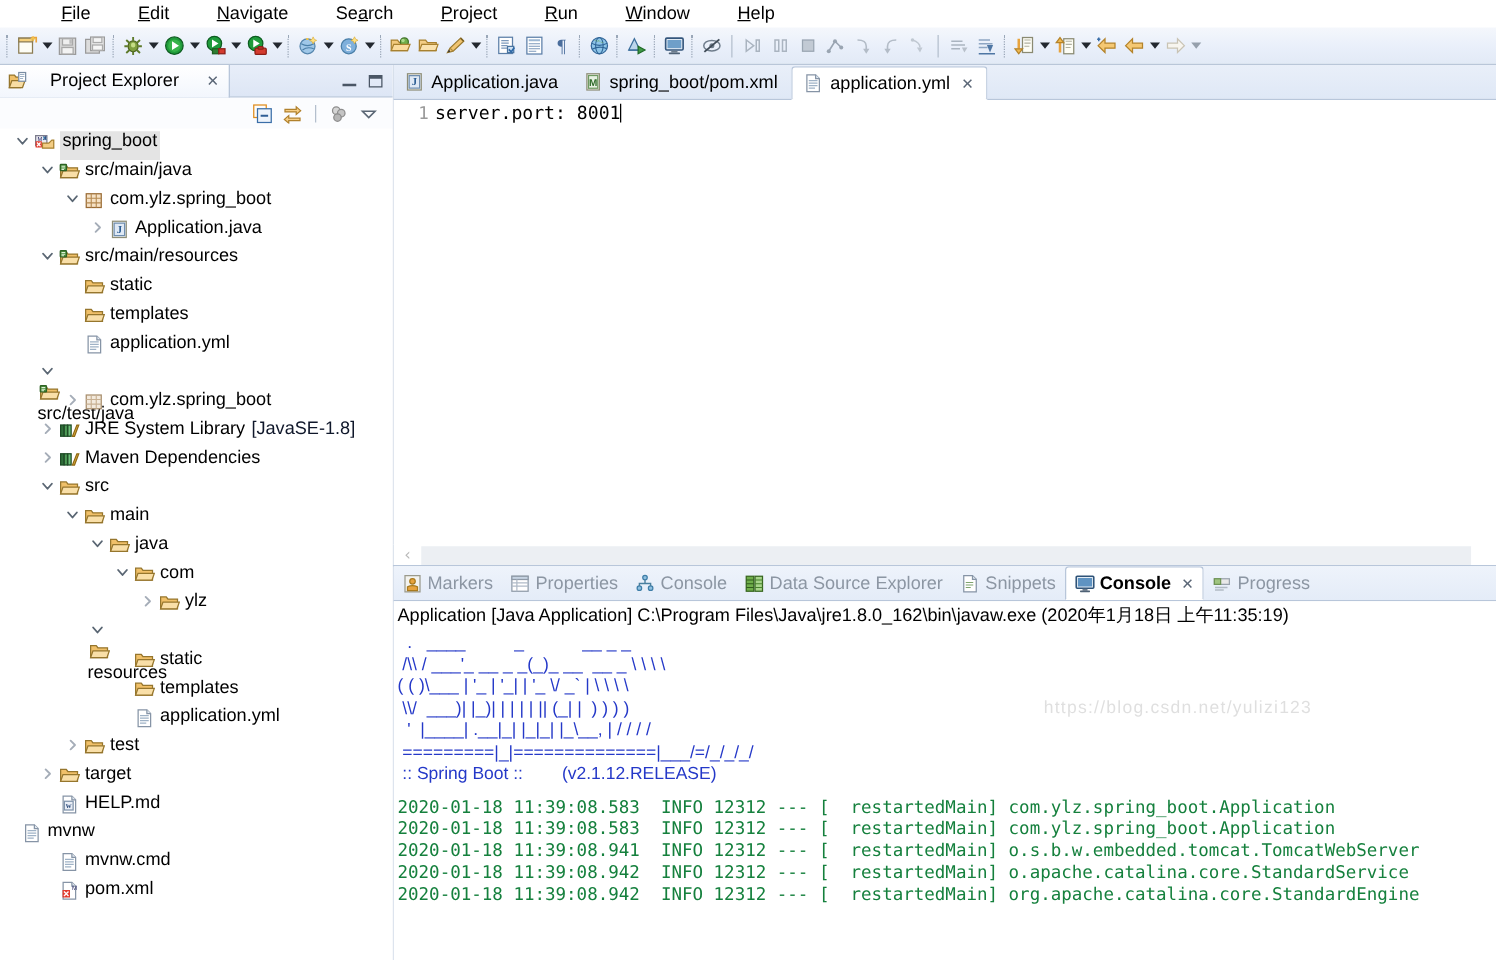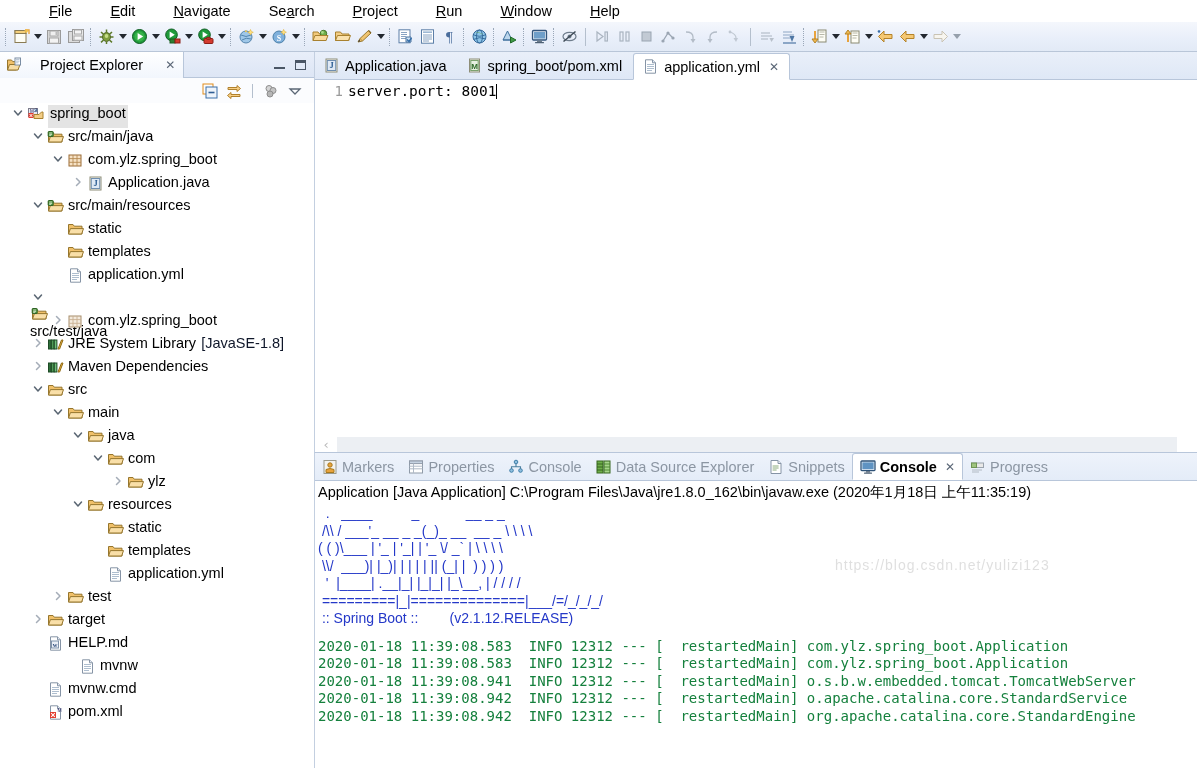--- a/index.html
+++ b/index.html
@@ -814,21 +814,21 @@
               </svg>
             </span>
             <span class="ico">
               <svg width="17" height="17" viewBox="0 0 17 17">
                 <path d="M1.5 13 L1.5 3.5 L6 3.5 L7.3 5.2 L15 5.2 L15 13 Z" fill="#f0c069" stroke="#96762d"></path>
        <path d="M1.5 13 L3.4 7.6 L16.5 7.6 L14.6 13 Z" fill="#f9dfa8" stroke="#96762d"></path>
               </svg>
             </span>
             <span class="txt">ylz</span>
           </div>
-          <div class="node" style="padding-left: 70px;">
+          <div class="node" style="padding-left: 70px; flex-direction: column;">
             <span class="twisty">
               <svg width="12" height="12" viewBox="0 0 12 12">
                 <path d="M2.5 4 L6 8 L9.5 4" fill="none" stroke="#5a6673" stroke-width="1.5" stroke-linecap="round" stroke-linejoin="round"></path>
               </svg>
             </span>
             <span class="ico">
               <svg width="17" height="17" viewBox="0 0 17 17">
                 <path d="M1.5 13 L1.5 3.5 L6 3.5 L7.3 5.2 L15 5.2 L15 13 Z" fill="#f0c069" stroke="#96762d"></path>
        <path d="M1.5 13 L3.4 7.6 L16.5 7.6 L14.6 13 Z" fill="#f9dfa8" stroke="#96762d"></path>
               </svg>
@@ -899,21 +899,21 @@
             <span class="ico">
               <svg width="17" height="17" viewBox="0 0 17 17">
                 <path d="M3.5 1.8 h7 l3 3 v10.4 h-10 z" fill="#ffffff" stroke="#8694a6"></path>
        <path d="M10.5 1.8 v3 h3" fill="#e3eaf2" stroke="#8694a6"></path>
        <rect x="4.5" y="6" width="7" height="7" fill="#e9eef6" stroke="#7f93ab"></rect>
        <text x="8" y="11.8" font-size="6.5" font-family="Liberation Serif,serif" fill="#2b4a7a" text-anchor="middle" font-weight="bold">w</text>
               </svg>
             </span>
             <span class="txt">HELP.md</span>
           </div>
-          <div class="node" style="padding-left: 30px; margin-left: 32px;">
+          <div class="node" style="">
             <span class="twisty"></span>
             <span class="ico">
               <svg width="17" height="17" viewBox="0 0 17 17">
                 <path d="M3.5 1.8 h7 l3 3 v10.4 h-10 z" fill="#ffffff" stroke="#8694a6"></path>
        <path d="M10.5 1.8 v3 h3" fill="#e3eaf2" stroke="#8694a6"></path>
        <path d="M5 6.5 h7 M5 8.5 h7 M5 10.5 h7 M5 12.5 h5" stroke="#9fb2c6" stroke-width=".85"></path>
               </svg>
             </span>
             <span class="txt">mvnw</span>
           </div>

